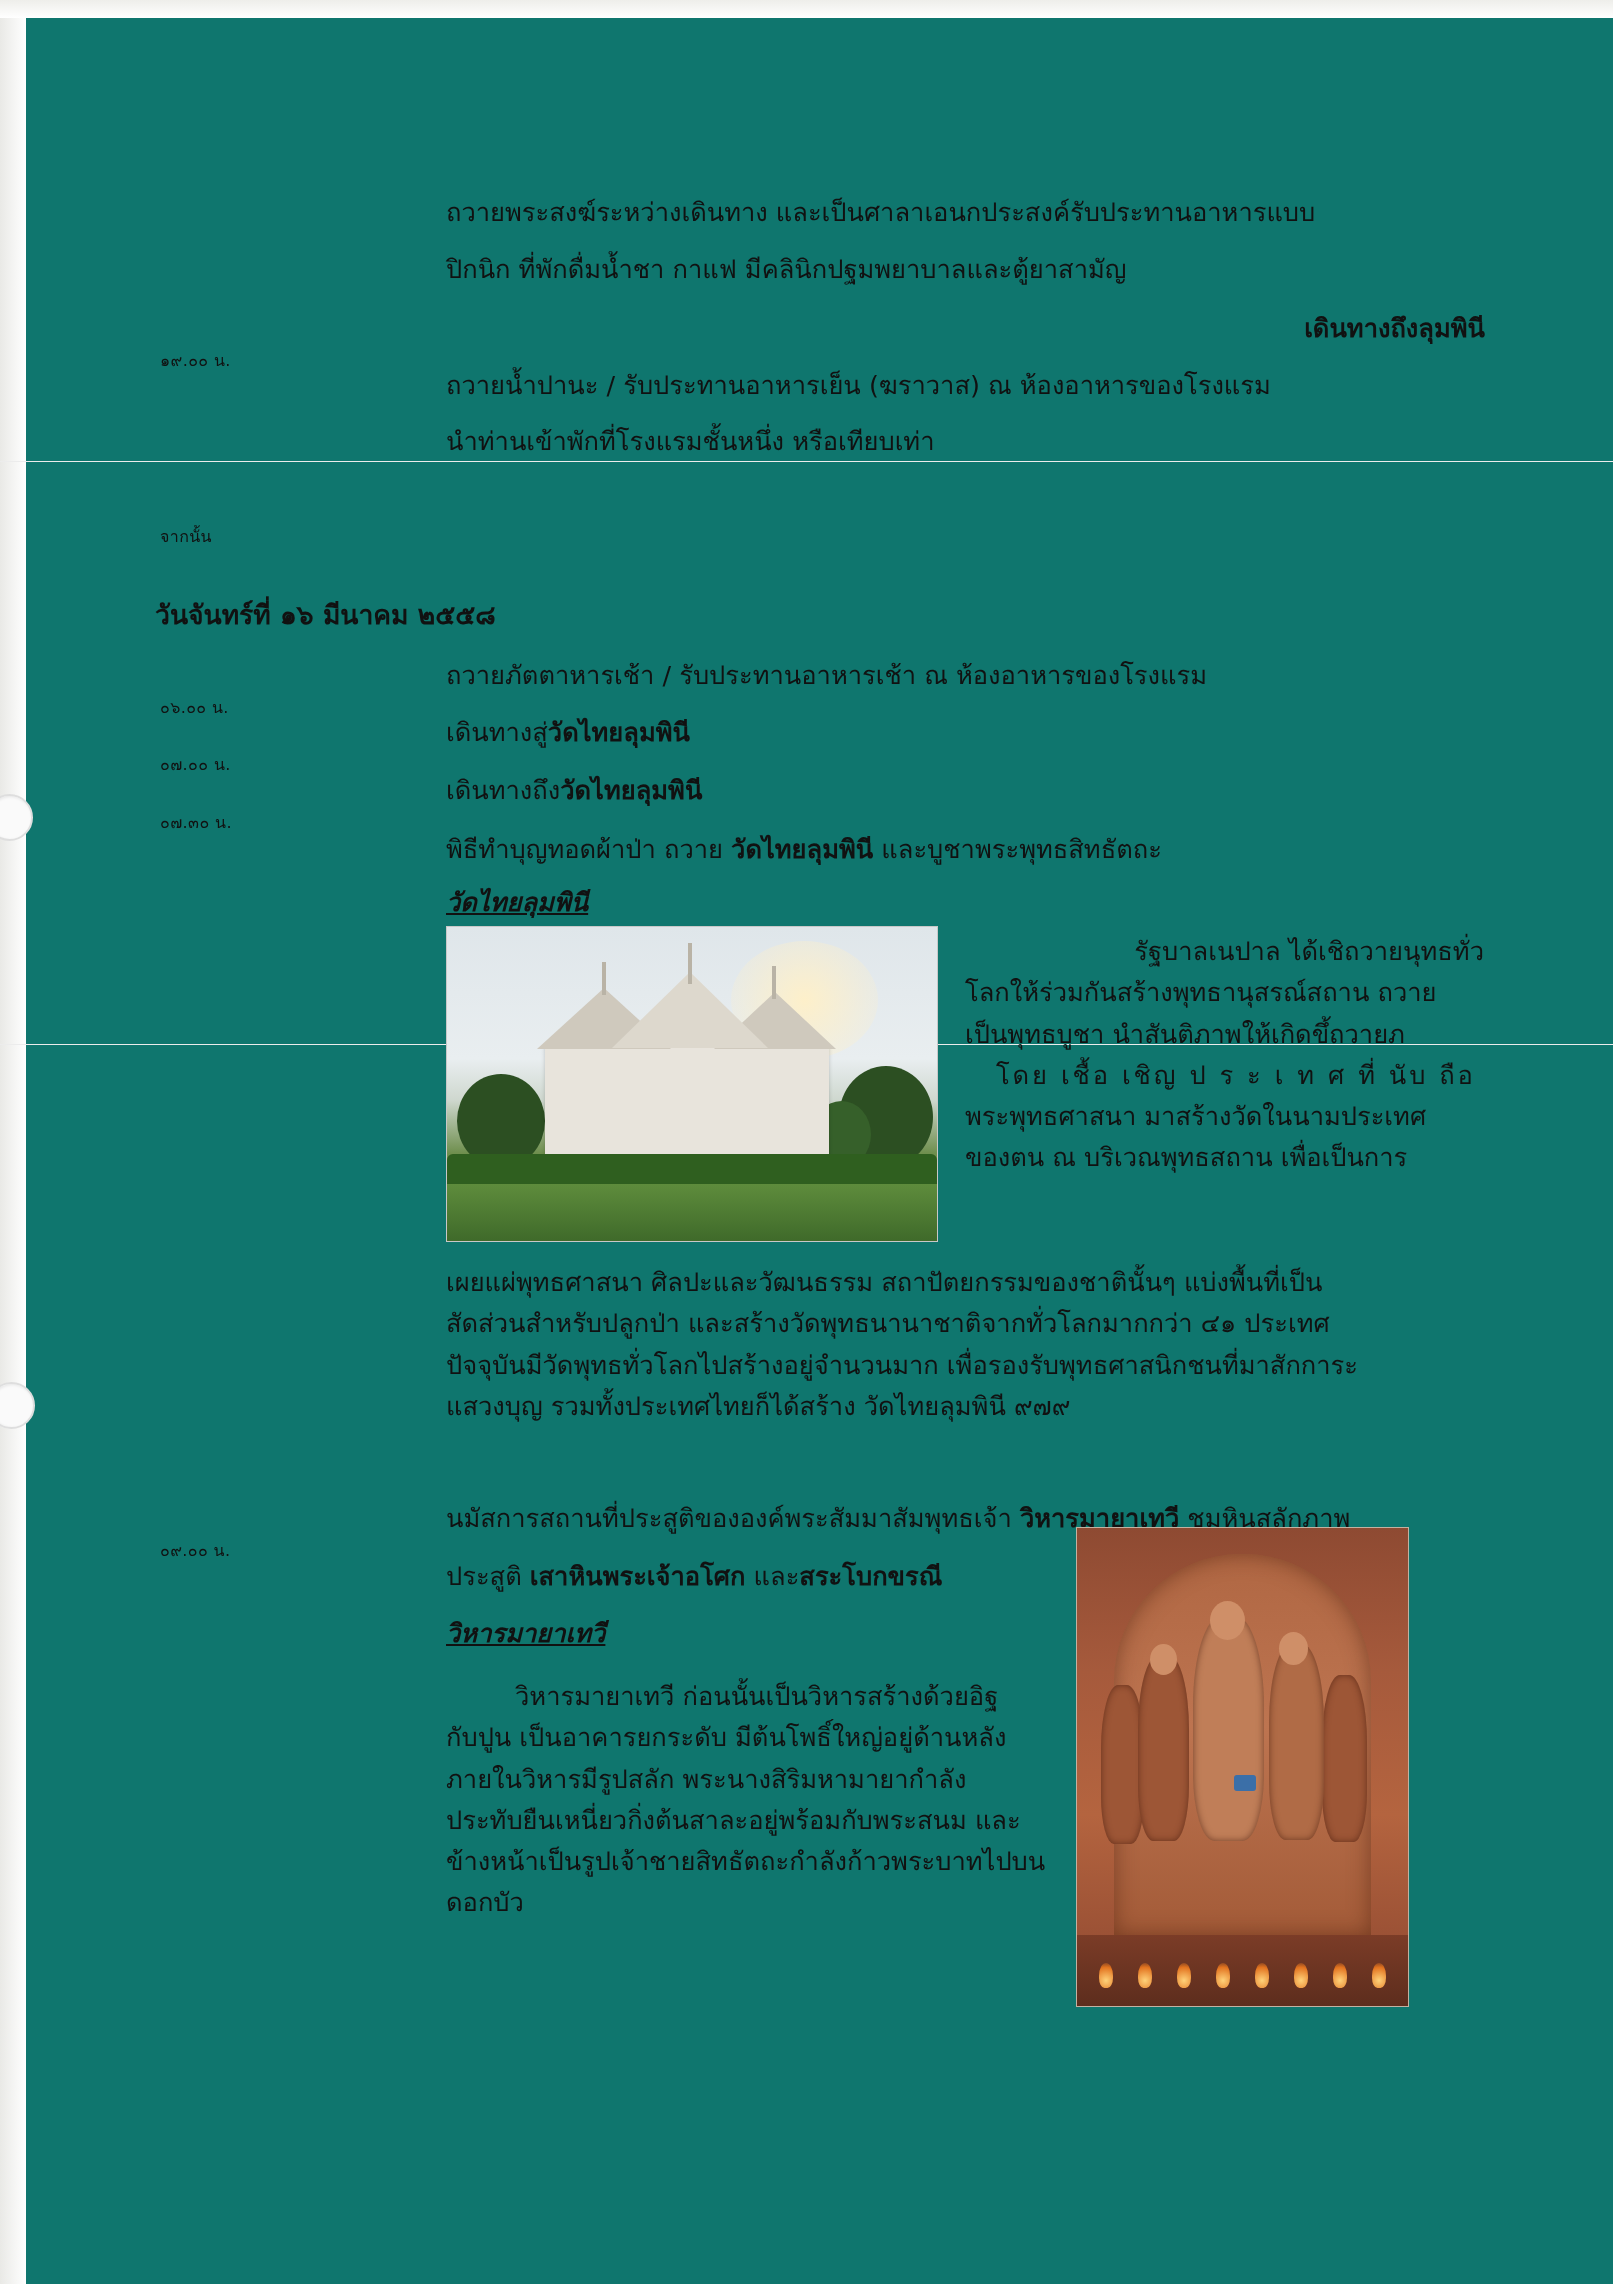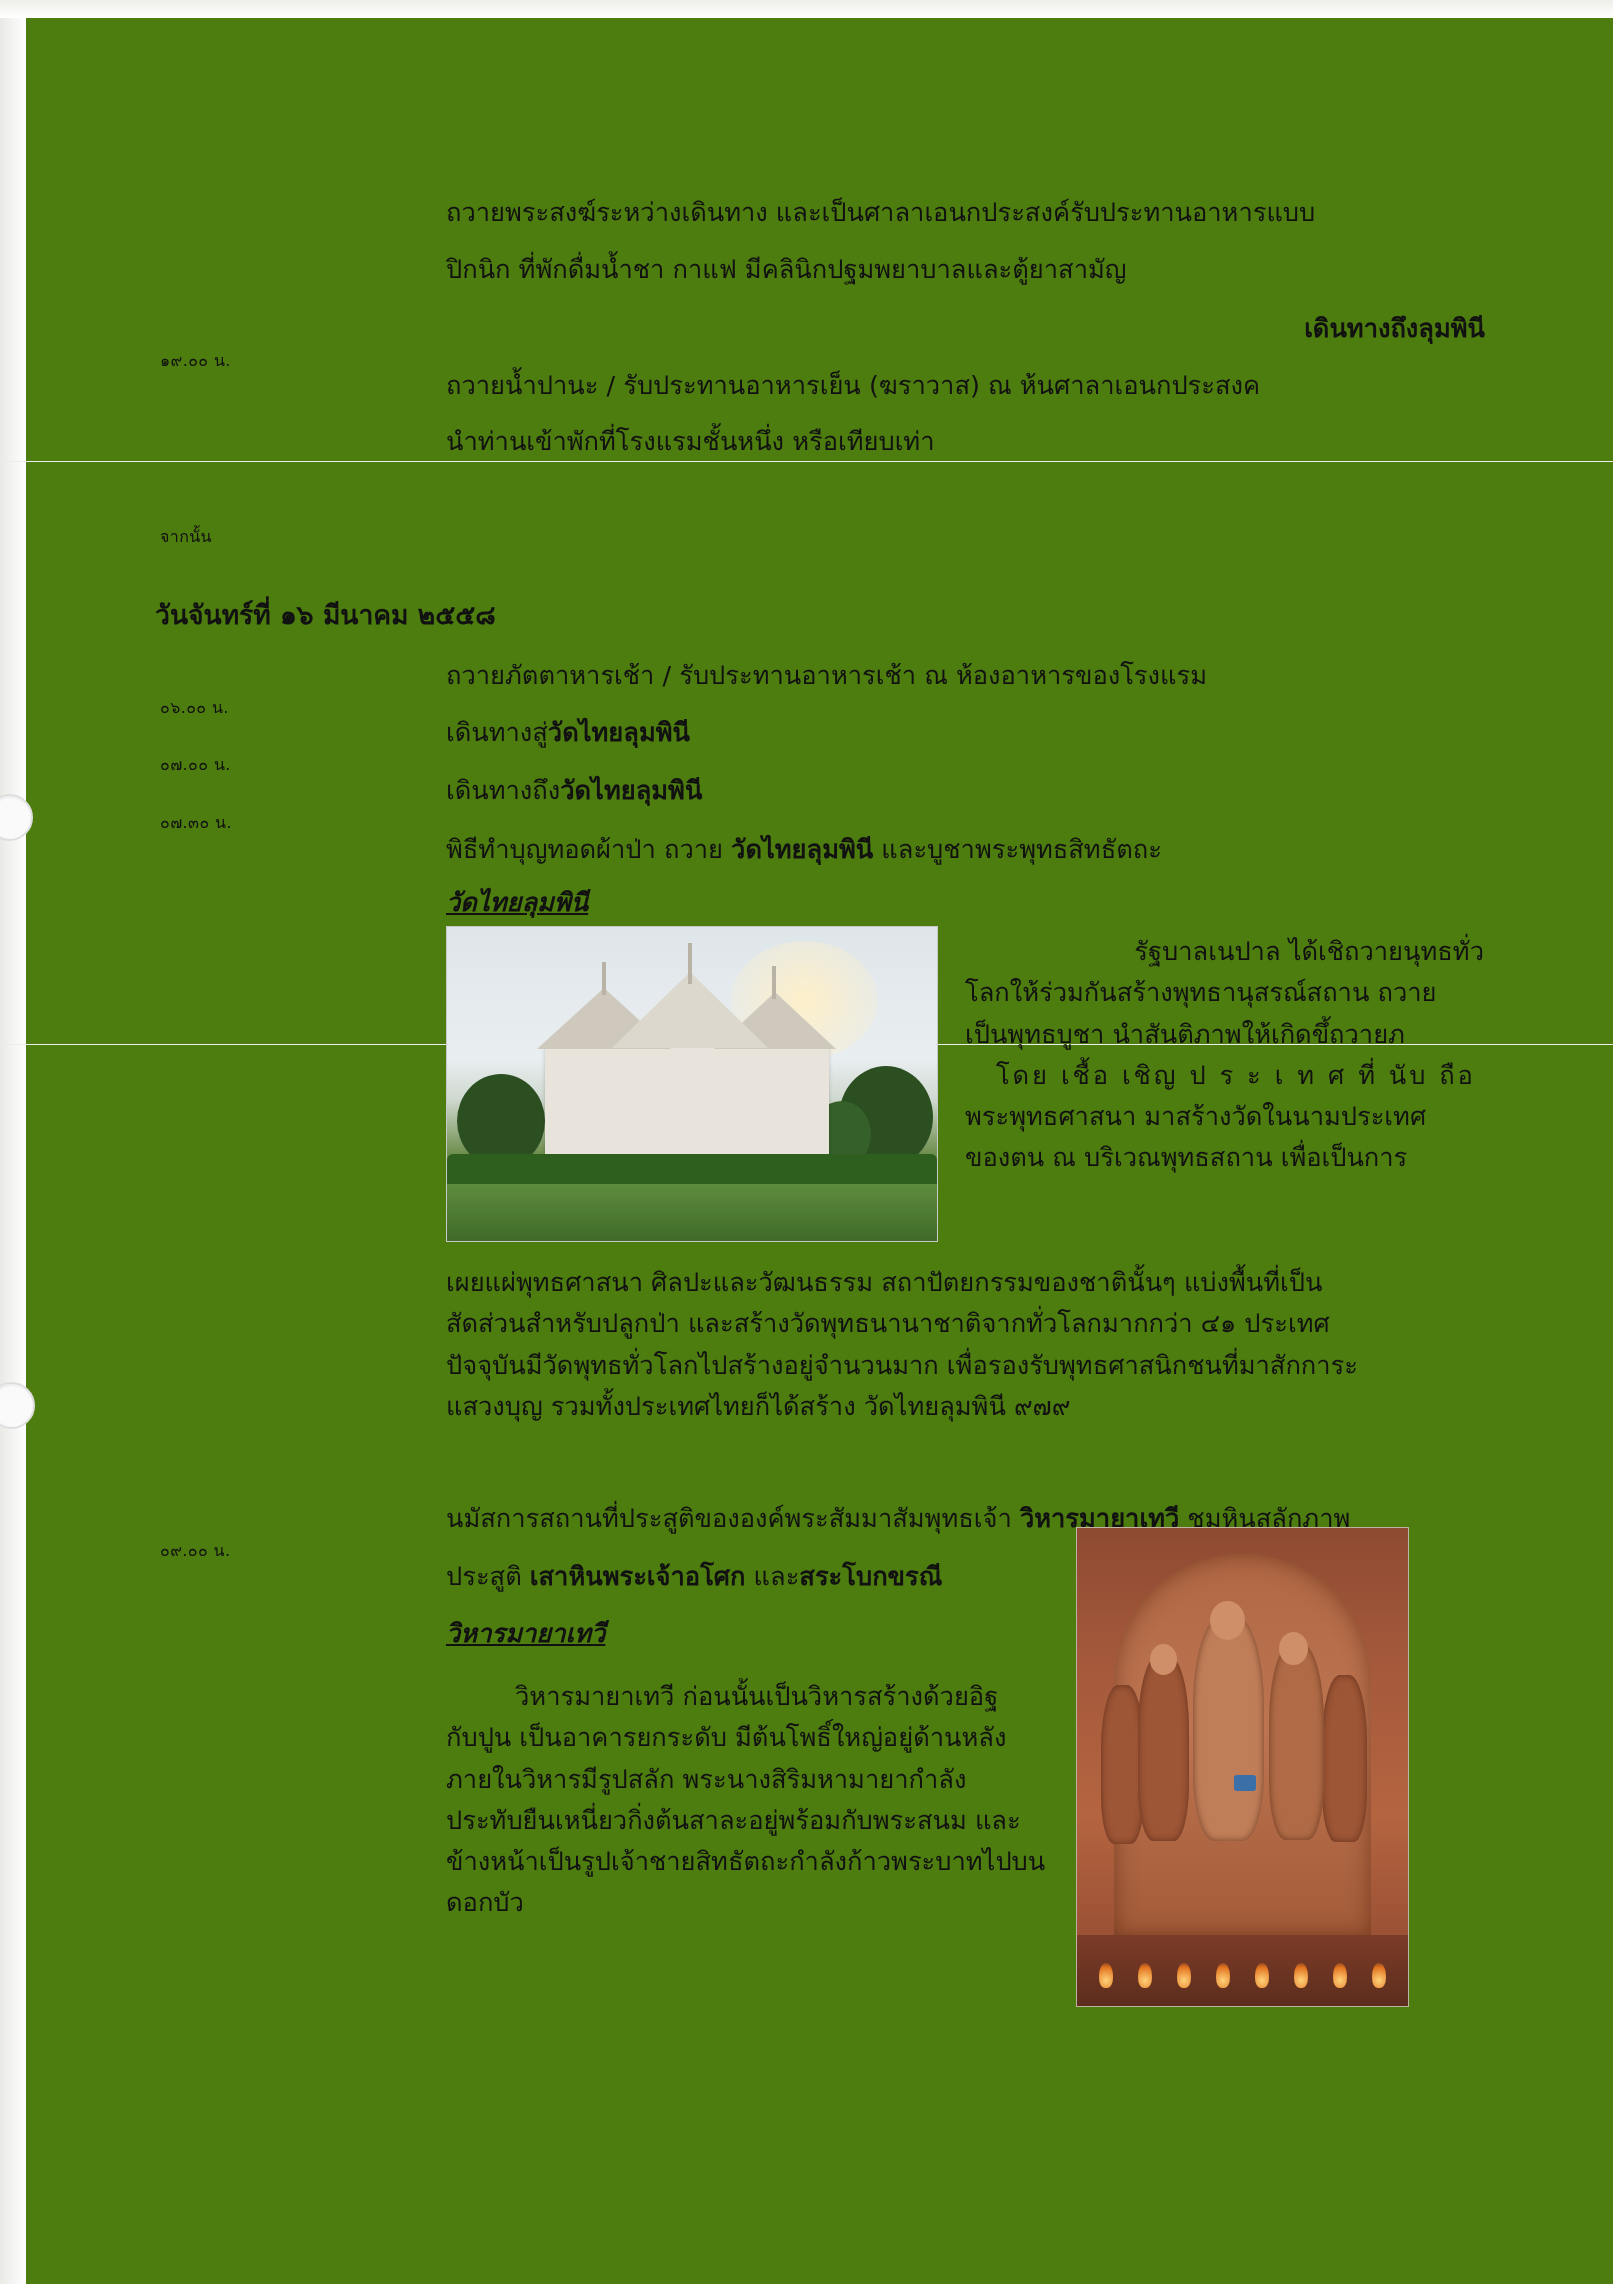--- a/index.html
+++ b/index.html
@@ -7,21 +7,21 @@
     padding: 0;
     background: #ffffff;
   }
   body {
     font-family: "DejaVu Sans", sans-serif;
   }
   .page {
     position: relative;
     width: 1613px;
     height: 2285px;
-    background: #4d7c0f;
+    background: #0f766e;
     overflow: hidden;
   }
   
   .scan-edge-left {
     position: absolute;
     left: 0; top: 0;
     width: 25.5px; height: 2285px;
     background: linear-gradient(to right, #e9e9e6, #ffffff);
   }
   .scan-edge-top {
@@ -230,21 +230,21 @@
   <div class="fold-line" style="top: 461px;"></div>
   <div class="fold-line" style="top: 1044px;"></div>
 
   <div class="content">
 
     <div class="text-col" style="top: 192px;">ถวายพระสงฆ์ระหว่างเดินทาง และเป็นศาลาเอนกประสงค์รับประทานอาหารแบบ</div>
     <div class="text-col" style="top: 249px;">ปิกนิก ที่พักดื่มน้ำชา กาแฟ มีคลินิกปฐมพยาบาลและตู้ยาสามัญ</div>
 
     <div class="time-col" style="top: 312px;">๑๙.๐๐ น.</div>
     <div class="text-col b" style="top: 308px; text-align: right;"><span>เดินทางถึง</span><span>ลุมพินี</span></div>
-    <div class="text-col" style="top: 365px;">ถวายน้ำปานะ / รับประทานอาหารเย็น (ฆราวาส) ณ ห้นศาลาเอนกประสงค</div>
+    <div class="text-col" style="top: 365px;">ถวายน้ำปานะ / รับประทานอาหารเย็น (ฆราวาส) ณ ห้องอาหารของโรงแรม</div>
     <div class="text-col" style="top: 421px;">นำท่านเข้าพักที่โรงแรมชั้นหนึ่ง หรือเทียบเท่า</div>
 
     <div class="time-col" style="top: 488px;">จากนั้น</div>
 
     <div class="heading" style="top: 594px;">วันจันทร์ที่ ๑๖  มีนาคม ๒๕๕๘</div>
 
     <div class="time-col" style="top: 659px;">๐๖.๐๐ น.</div>
     <div class="text-col" style="top: 655px;">ถวายภัตตาหารเช้า / รับประทานอาหารเช้า ณ ห้องอาหารของโรงแรม</div>
 
     <div class="time-col" style="top: 716px;">๐๗.๐๐ น.</div>

